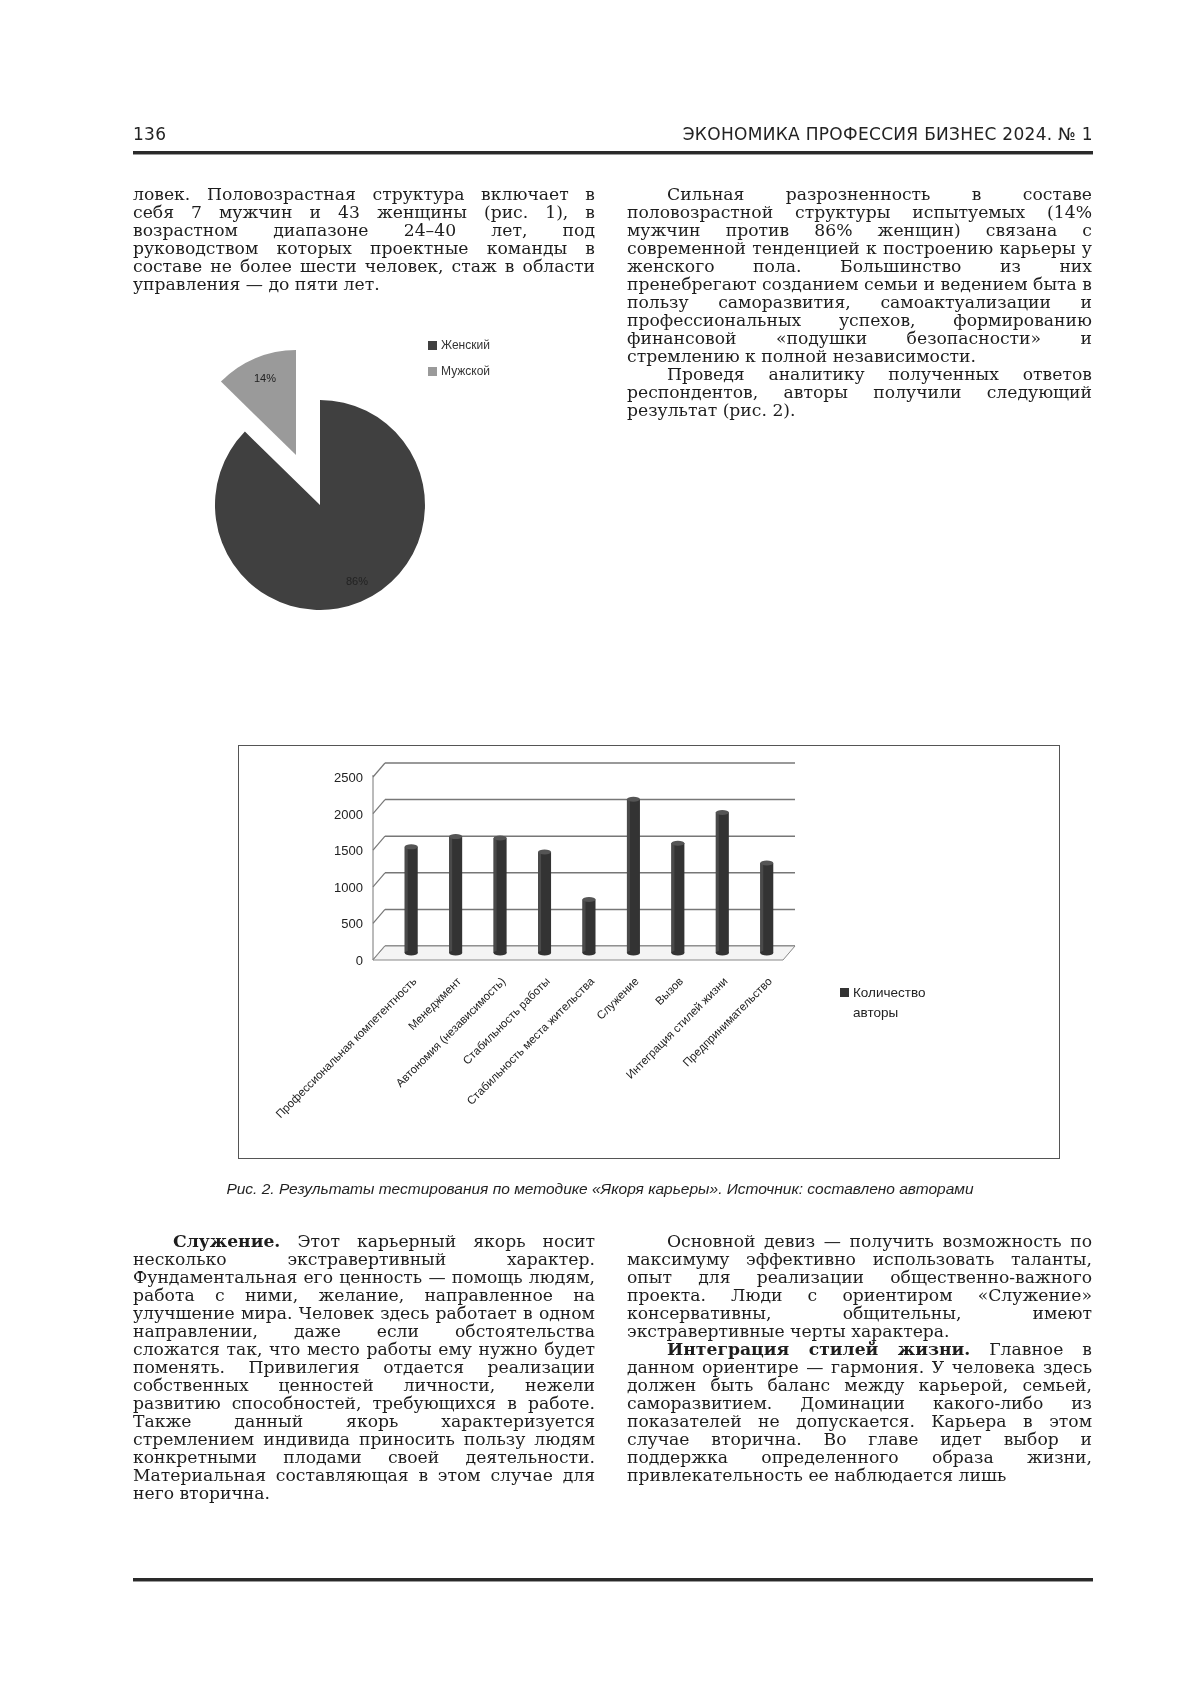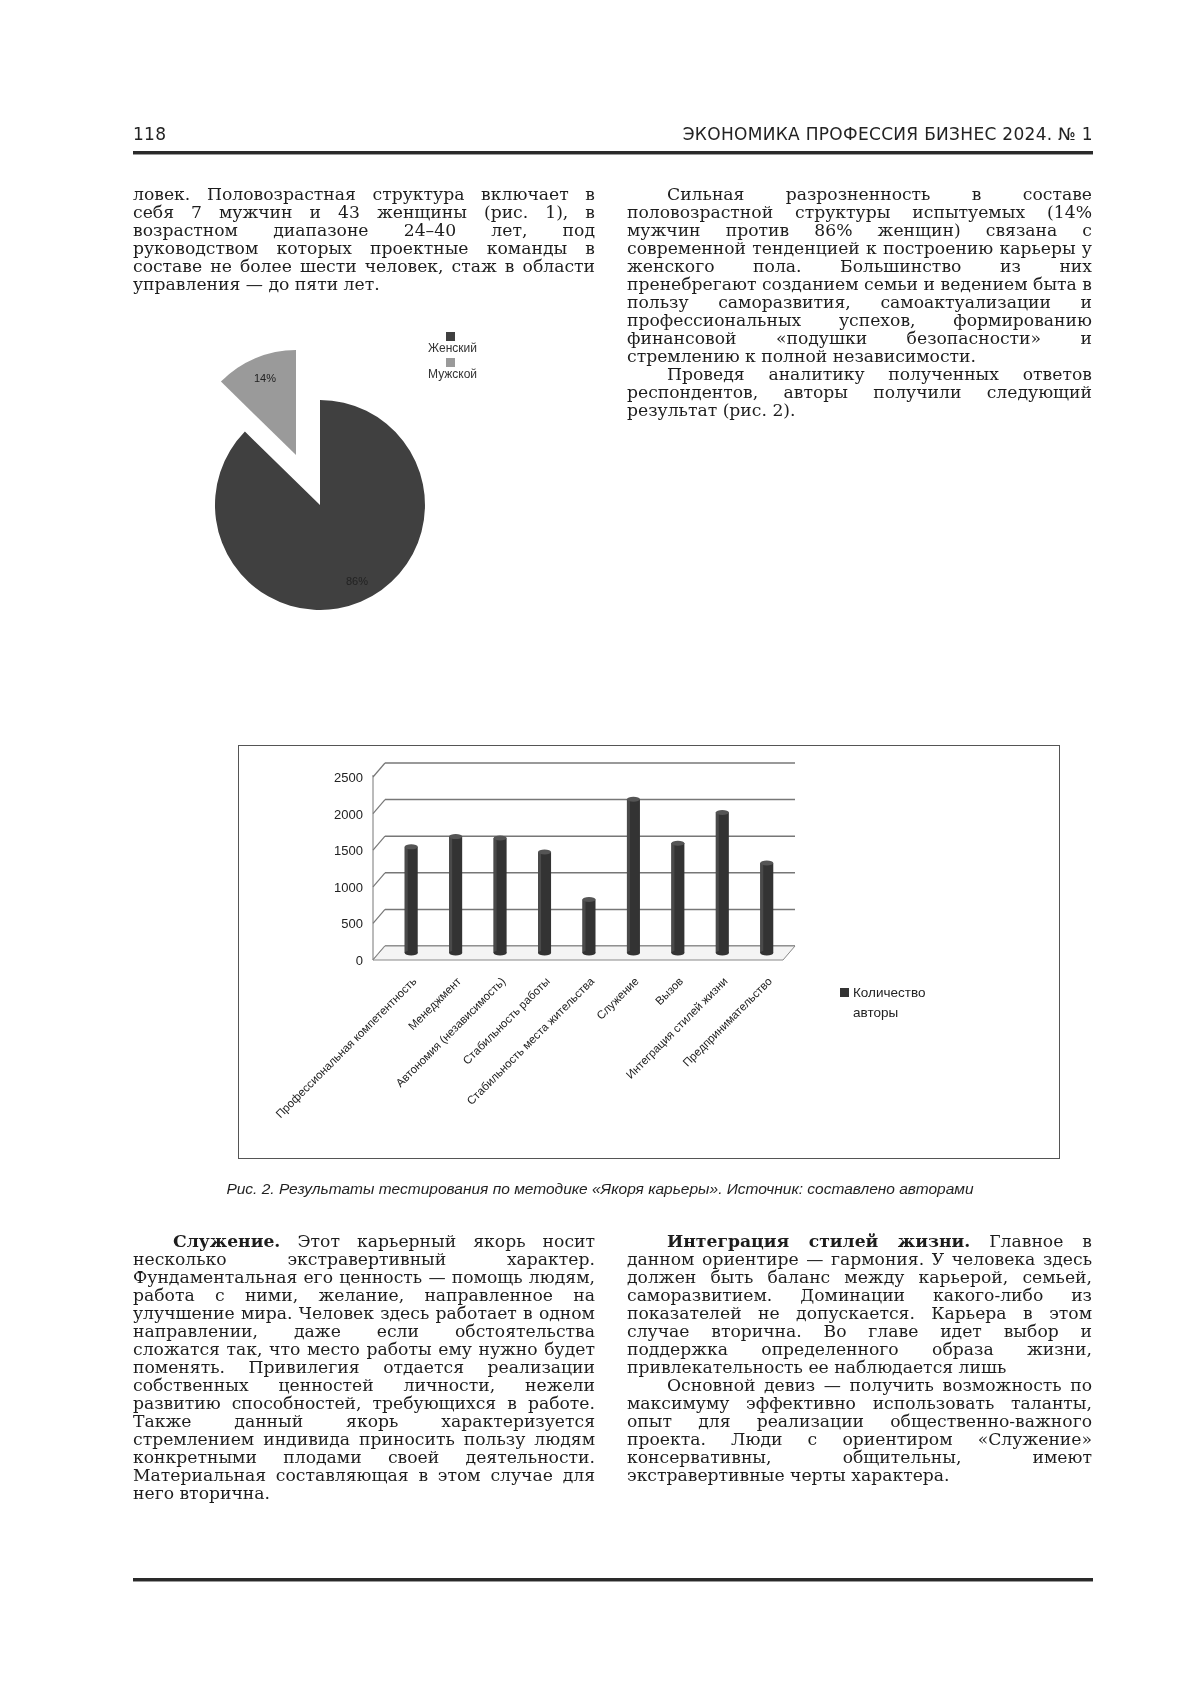--- a/index.html
+++ b/index.html
@@ -19,40 +19,40 @@
   .col b { font-weight: bold; }
   .col-left-top { left: 133px; top: 185px; width: 462px; }
   .col-right-top { left: 627px; top: 185px; width: 465px; }
   .col-left-bottom { left: 133px; top: 1232px; width: 462px; }
   .col-right-bottom { left: 627px; top: 1232px; width: 465px; }
 
   
   .fig1 { position: absolute; left: 210px; top: 320px; width: 330px; height: 290px; }
   .fig1 svg { position: absolute; left: 0; top: 0; }
   .legend1 { position: absolute; left: 428px; top: 332px; font-family: "Liberation Sans", sans-serif; font-size: 12px; color: #333; }
-  .legend1 .li { display: flex; align-items: center; height: 26px; flex-direction: column; }
+  .legend1 .li { display: flex; align-items: center; height: 26px; }
   .legend1 .sw { width: 9px; height: 9px; margin-right: 4px; display: inline-block; }
   .caption { position: absolute; font-family: "Liberation Sans", sans-serif; font-style: italic; font-size: 15.5px; color: #1f1f1f; text-align: center; }
   .cap1 { left: 150px; width: 410px; top: 622px; line-height: 20px; }
 
   
   .fig2-frame { position: absolute; left: 238px; top: 745px; width: 822px; height: 414px; border: 1.5px solid #555; box-sizing: border-box; }
   .fig2-svg { position: absolute; left: 238px; top: 745px; }
   .legend2 { position: absolute; left: 840px; top: 983px; font-family: "Liberation Sans", sans-serif; font-size: 13.5px; color: #222; line-height: 20px; }
   .legend2 .sw { width: 9px; height: 9px; background: #333; display: inline-block; margin-right: 4px; }
   .cap2 { left: 160px; width: 880px; top: 1180px; }
 
   .foot-rule { position: absolute; left: 133px; right: 107px; top: 1578px; height: 3px; background: #2a2a2a; }
   .foot-rule::after { content: ""; position: absolute; left: 0; right: 0; top: 3px; height: 1px; background: #9a9a9a; }
 </style>
 </head>
 <body>
 
 <div class="running-head">
-  <span class="page-num">118</span>
+  <span class="page-num">136</span>
   <span class="journal">ЭКОНОМИКА ПРОФЕССИЯ БИЗНЕС 2024. № 1</span>
 </div>
 <div class="head-rule"></div>
 
 <div class="col col-left-top serif">
   <p>ловек. Половозрастная структура включает в себя 7 мужчин и 43 женщины (рис. 1), в возрастном диапазоне 24–40 лет, под руководством которых проектные команды в составе не более шести человек, стаж в области управления — до пяти лет.</p>
 </div>
 
 <div class="col col-right-top serif">
   <p class="indent">Сильная разрозненность в составе половозрастной структуры испытуемых (14% мужчин против 86% женщин) связана с современной тенденцией к построению карьеры у женского пола. Большинство из них пренебрегают созданием семьи и ведением быта в пользу саморазвития, самоактуализации и профессиональных успехов, формированию финансовой «подушки безопасности» и стремлению к полной независимости.</p>
@@ -172,17 +172,17 @@
   <div><span class="sw"></span><span>Количество</span></div>
   <div style="padding-left:13px">авторы</div>
 </div>
 <div class="caption cap2">Рис. 2. Результаты тестирования по методике «Якоря карьеры». Источник: составлено авторами</div>
 
 <div class="col col-left-bottom serif">
   <p class="indent"><b>Служение.</b><span> Этот карьерный якорь носит несколько экстравертивный характер. Фундаментальная его ценность — помощь людям, работа с ними, желание, направленное на улучшение мира. Человек здесь работает в одном направлении, даже если обстоятельства сложатся так, что место работы ему нужно будет поменять. Привилегия отдается реализации собственных ценностей личности, нежели развитию способностей, требующихся в работе. Также данный якорь характеризуется стремлением индивида приносить пользу людям конкретными плодами своей деятельности. Материальная составляющая в этом случае для него вторична.</span></p>
 </div>
 
 <div class="col col-right-bottom serif">
+  <p class="indent">Основной девиз — получить возможность по максимуму эффективно использовать таланты, опыт для реализации общественно-важного проекта. Люди с ориентиром «Служение» консервативны, общительны, имеют экстравертивные черты характера.</p>
   <p class="indent"><b>Интеграция стилей жизни.</b><span> Главное в данном ориентире — гармония. У человека здесь должен быть баланс между карьерой, семьей, саморазвитием. Доминации какого-либо из показателей не допускается. Карьера в этом случае вторична. Во главе идет выбор и поддержка определенного образа жизни, привлекательность ее наблюдается лишь</span></p>
-  <p class="indent">Основной девиз — получить возможность по максимуму эффективно использовать таланты, опыт для реализации общественно-важного проекта. Люди с ориентиром «Служение» консервативны, общительны, имеют экстравертивные черты характера.</p>
 </div>
 
 <div class="foot-rule"></div>
 
 </body></html>

